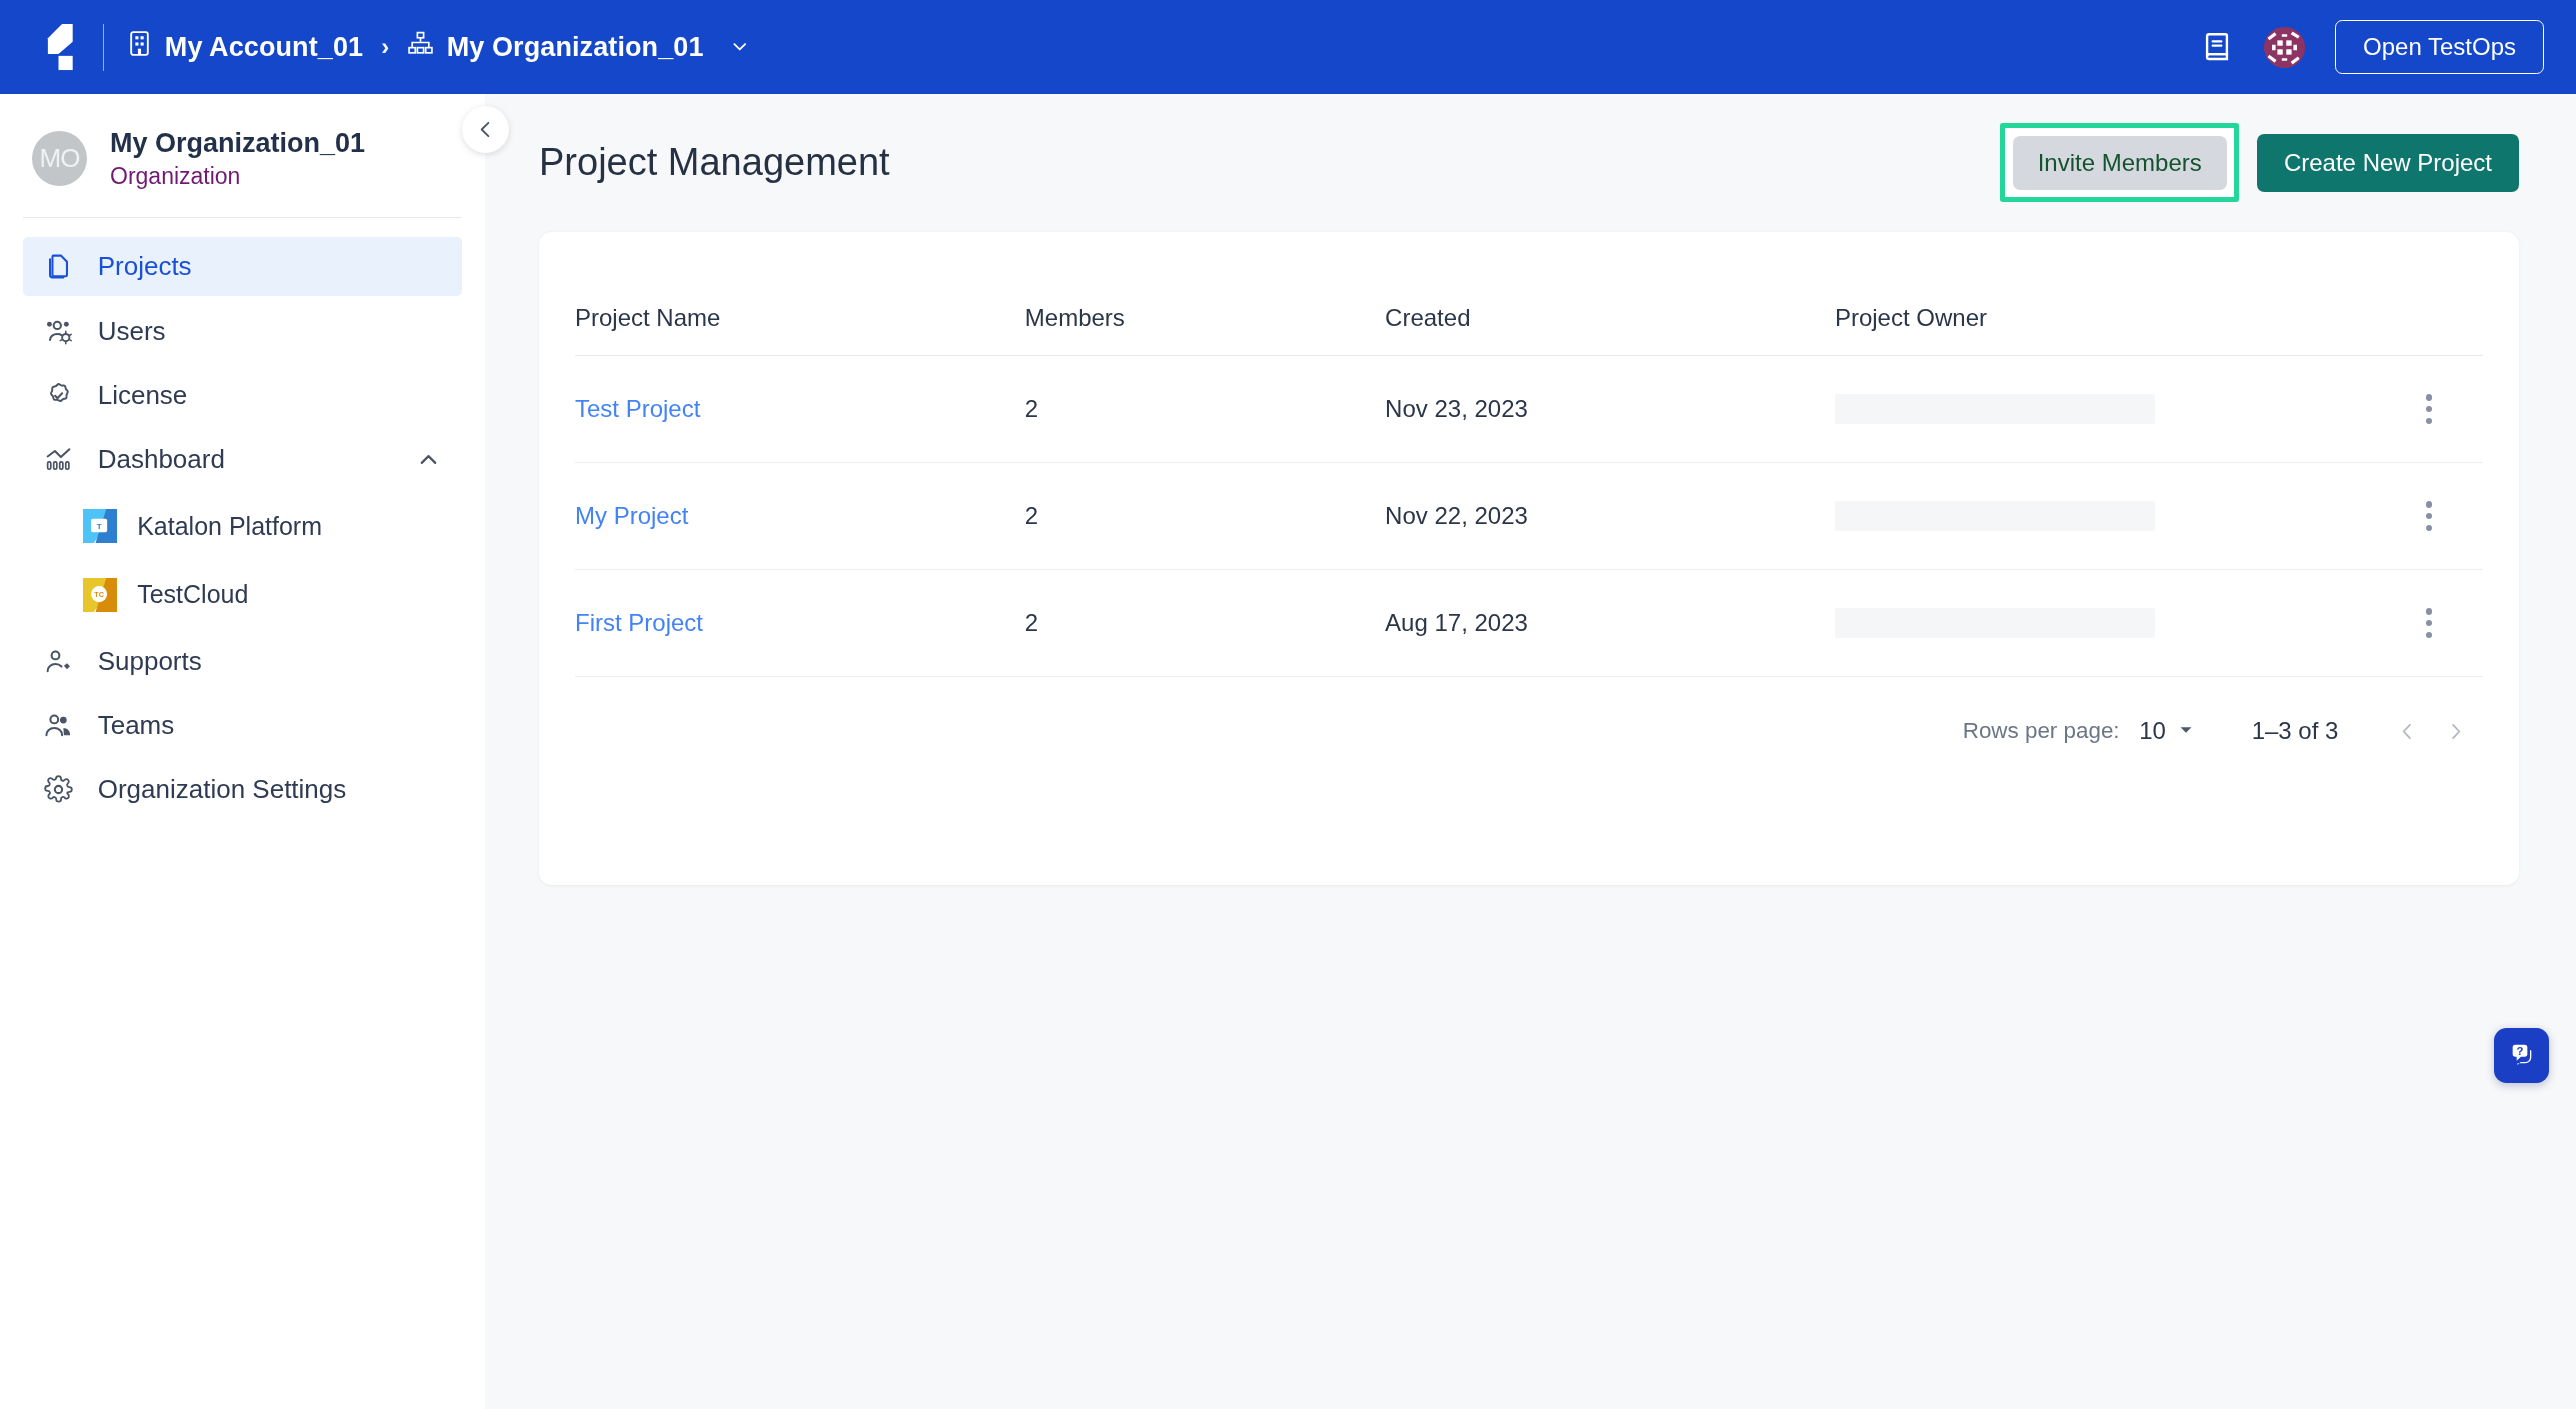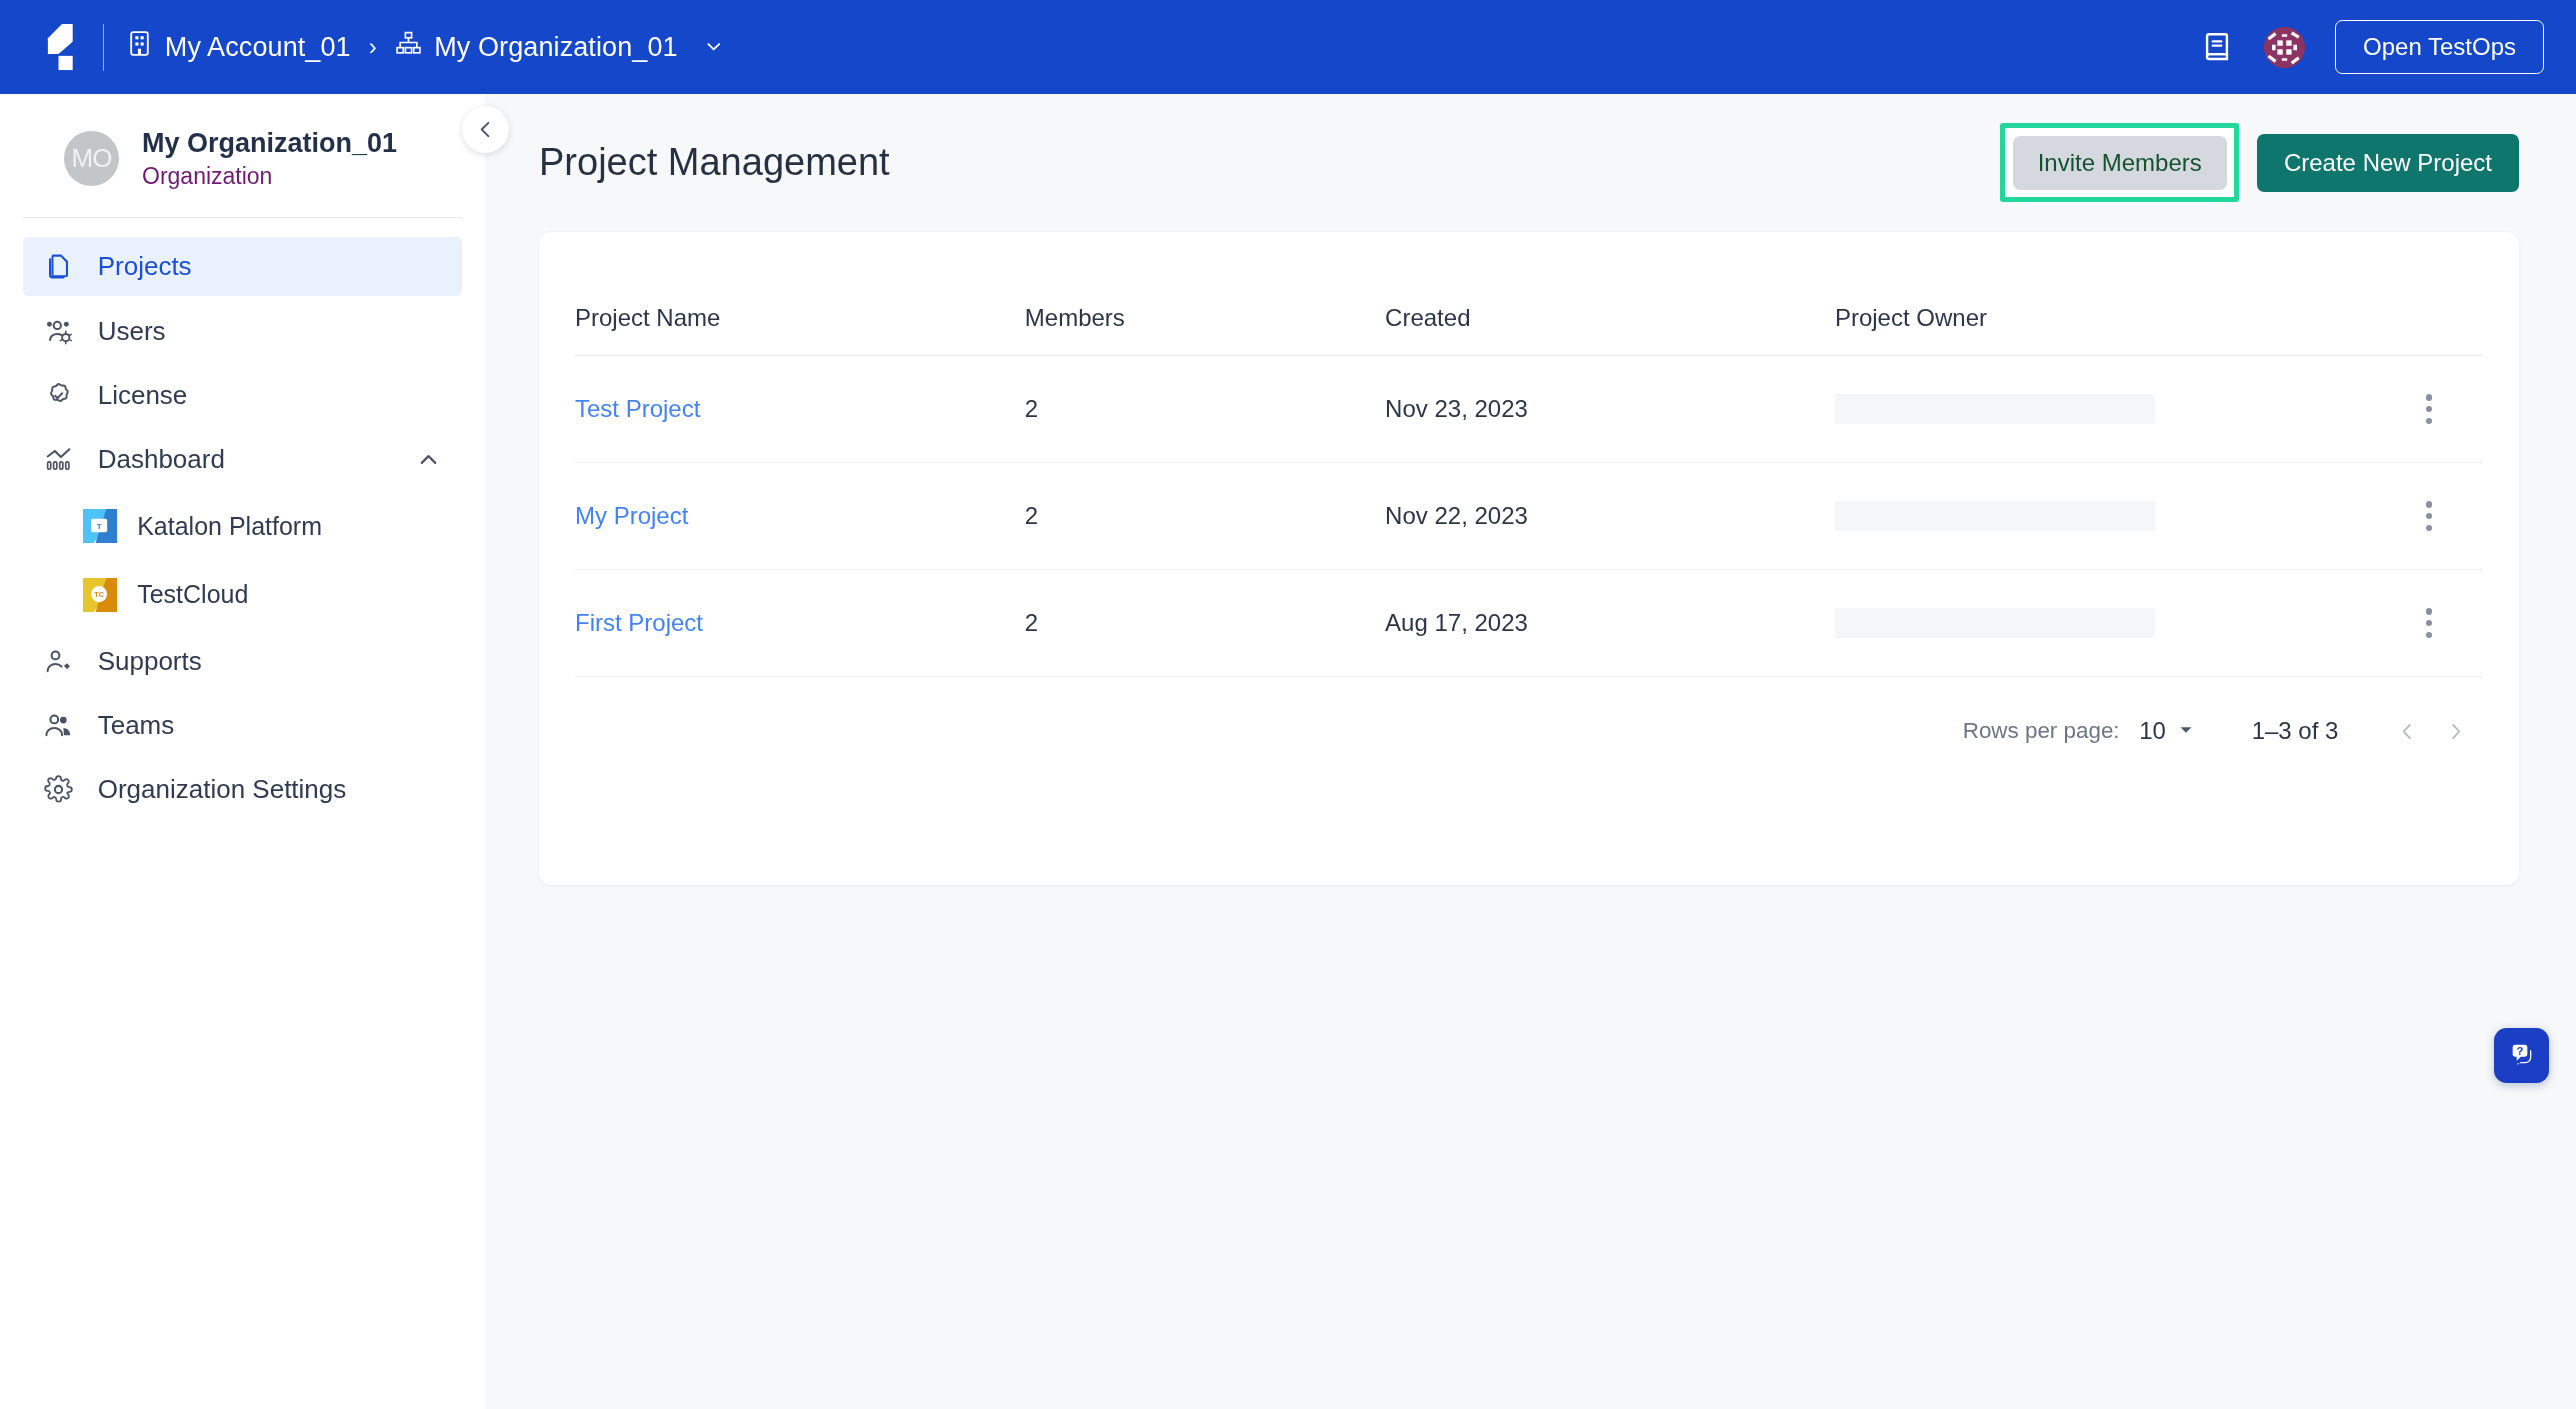--- a/index.html
+++ b/index.html
@@ -18,21 +18,21 @@
     width: 2576px; height: 94px;
     background: #1447c9;
     display: flex; align-items: center;
     padding: 0 32px 0 27px;
   }
   .logo-wrap { width: 63px; height: 63px; display:flex; align-items:center; justify-content:center; }
   .topbar-divider {
     width: 1.8px; height: 47px; background: rgba(255,255,255,.55);
     margin: 0 23px 0 12.5px;
   }
-  .crumbs { display: flex; align-items: center; gap: 0; }
+  .crumbs { display: flex; align-items: center; gap: 0; font-weight: bold; }
   .crumb {
     display: flex; align-items: center; gap: 12.5px;
     color: #fff; font-size: 27px; letter-spacing: 0.1px;
   }
   .crumb-sep { color:#ffffff; font-size: 24px; margin: 0 18px; opacity:.95; line-height:1;}
   .crumb-caret { margin-left: 12.5px; display:flex; align-items:center;}
   .topbar-right {
     margin-left: auto; display: flex; align-items: center; gap: 30px;
   }
   .icon-btn { display:flex; align-items:center; justify-content:center; cursor:pointer; }
@@ -54,21 +54,20 @@
     width: 485px; height: 1316px;
     background: #ffffff;
   }
   .org-head { padding: 34px 0 0 32px; display:flex; align-items:center; gap: 23px; }
   .org-avatar {
     width: 55px; height: 55px; border-radius: 50%;
     background: #c3c6c9; color: #f0f1f2;
     display:flex; align-items:center; justify-content:center;
     font-size: 26px; letter-spacing: -0.9px;
     flex-shrink: 0;
-    margin-left: 32px;
   }
   .org-text { display:flex; flex-direction:column; gap:3.6px; }
   .org-name { font-size: 27px; font-weight: 700; color: #223049; }
   .org-sub { font-size: 23px; color: #701a75; }
   .sidebar-rule {
     height: 0.9px; background: #e6e8eb; margin: 27px 23px 0 23px;
   }
   .nav { padding: 19.7px 23px 0 23px; }
   .nav-item {
     display:flex; align-items:center; gap: 23px;

